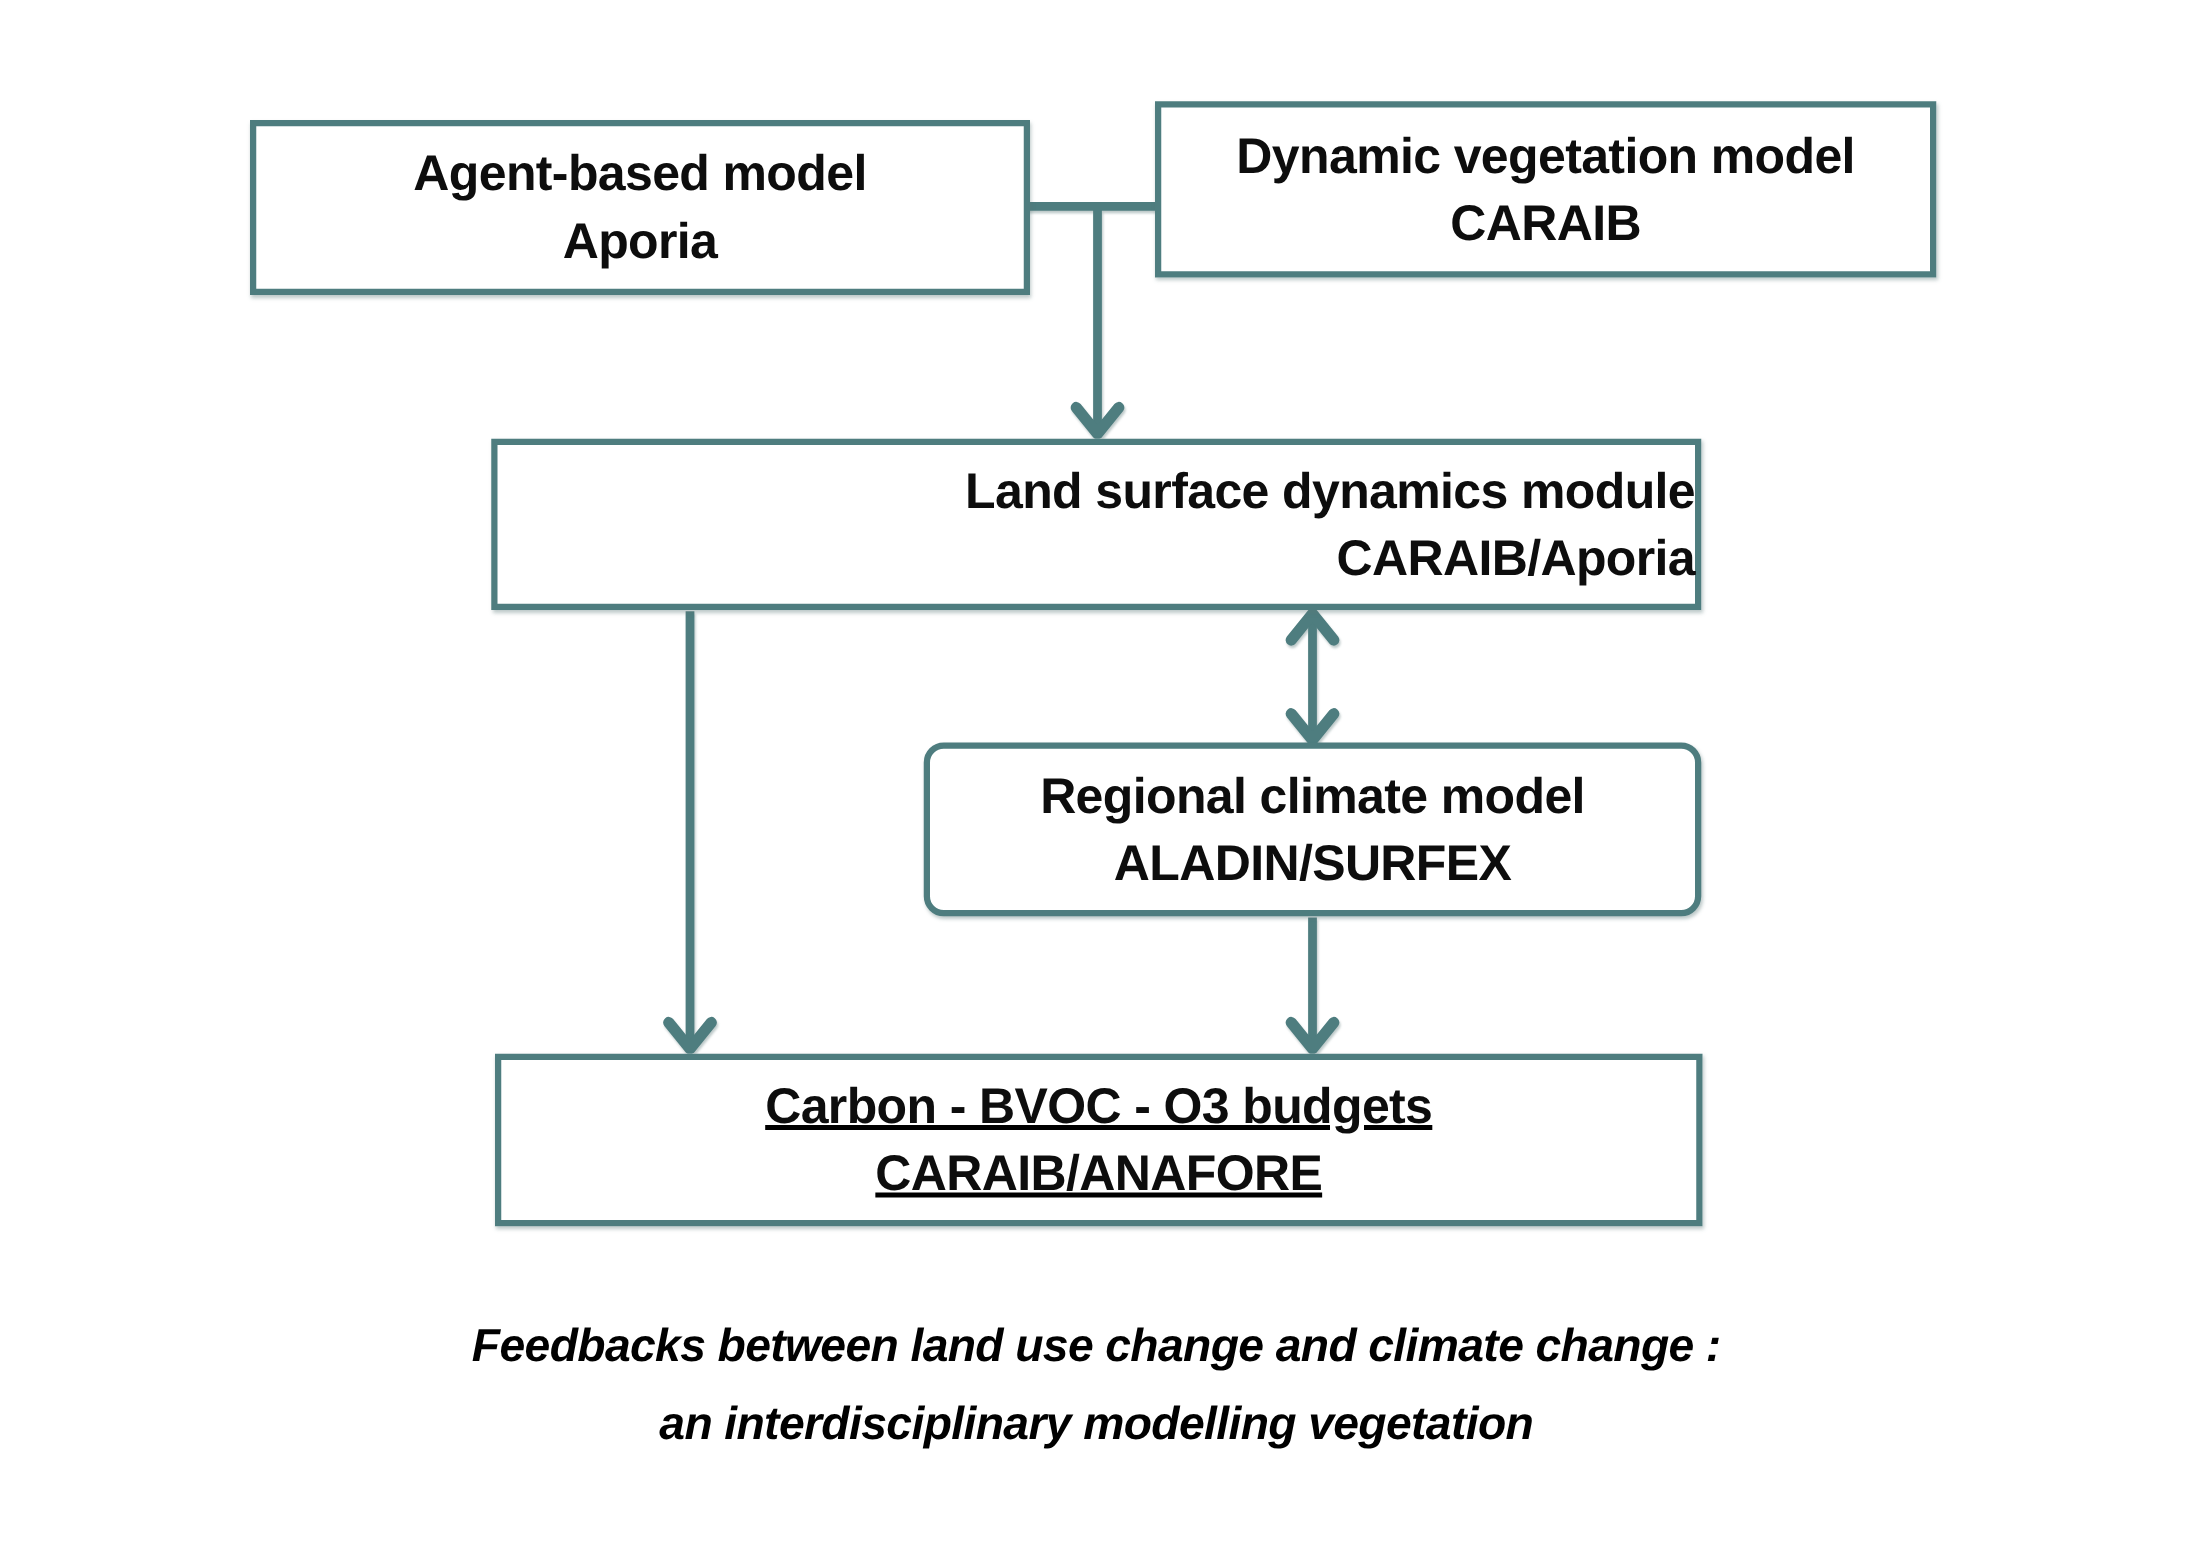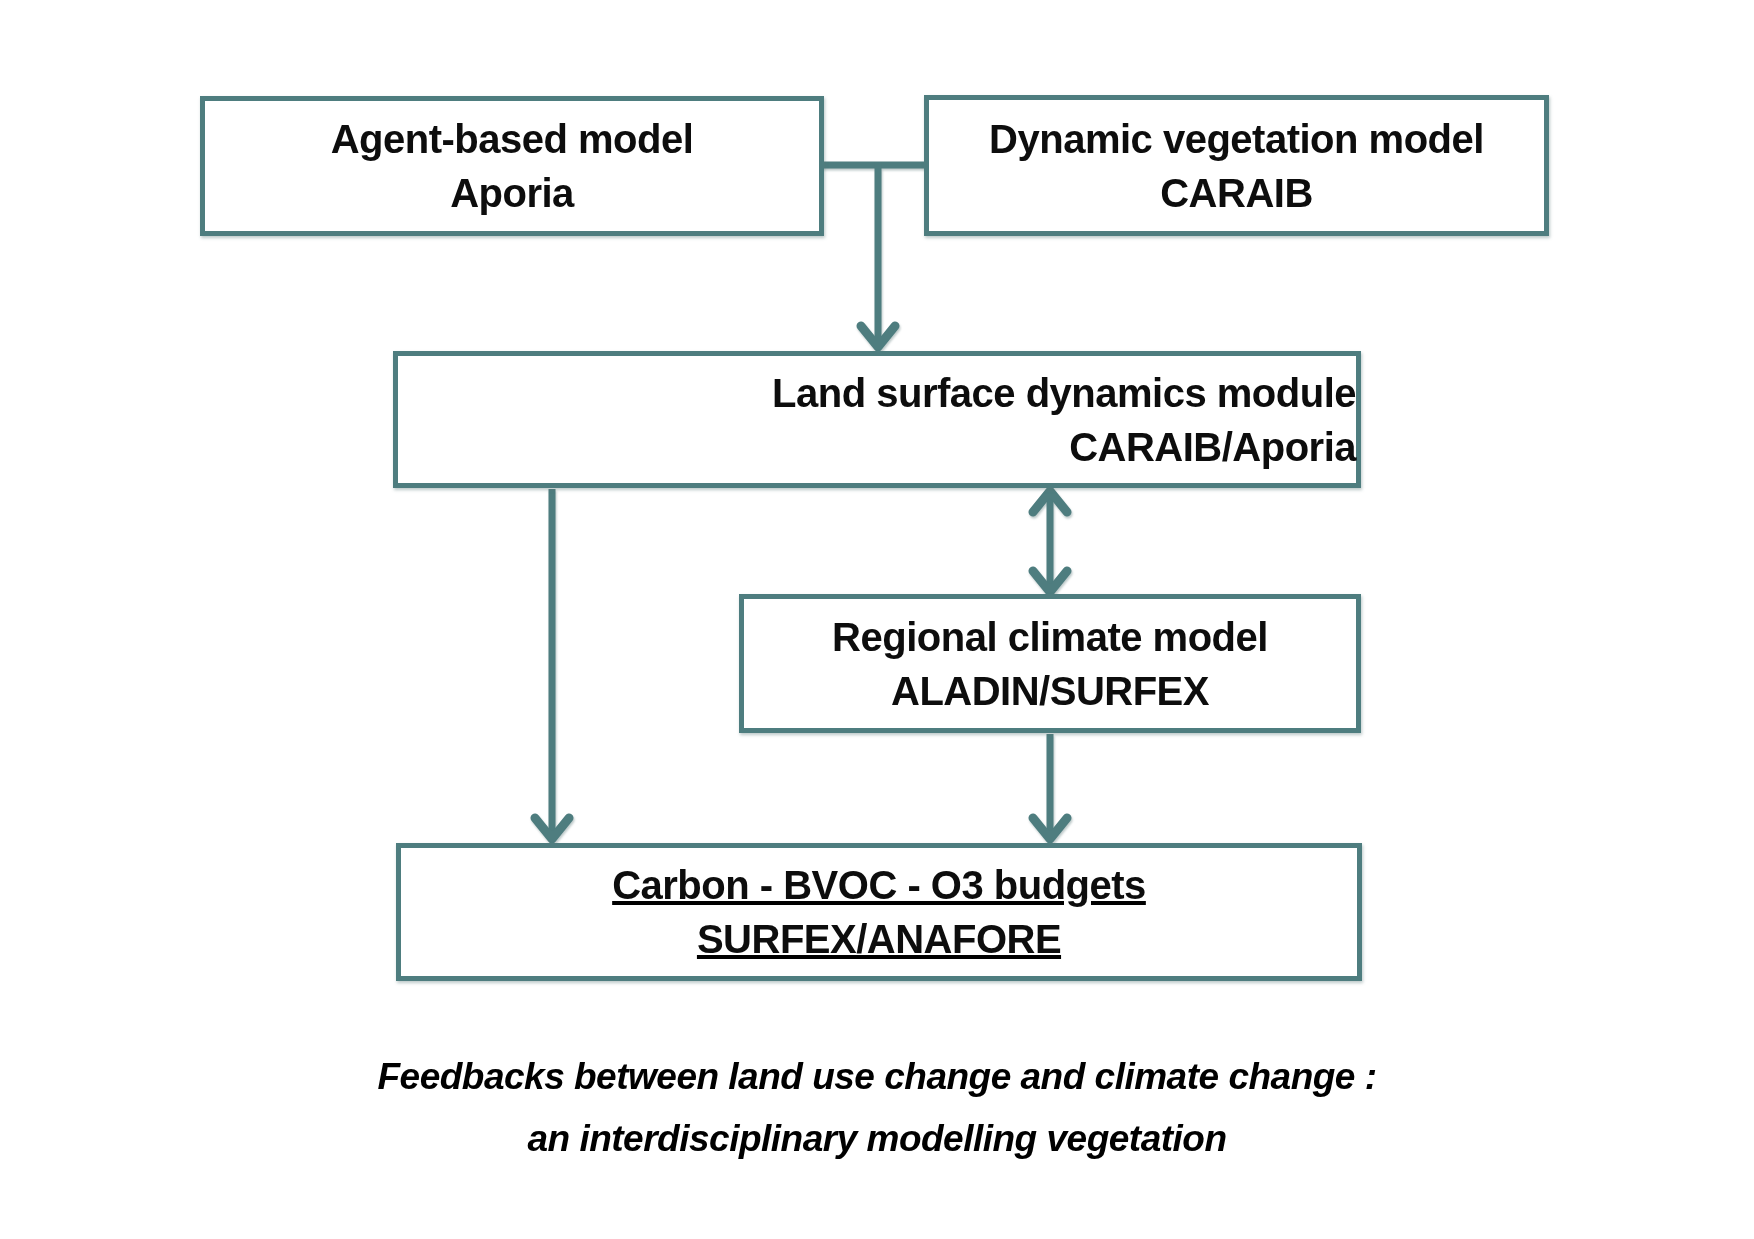--- a/index.html
+++ b/index.html
@@ -30,23 +30,23 @@
   }
   .node .line {
     font-size: 40px;
     font-weight: 700;
     line-height: 54px;
     color: #0d0d0d;
     letter-spacing: -0.5px;
     white-space: nowrap;
   }
   #node-agent        { left: 200px; top: 96px;  width: 624px; height: 140px; }
-  #node-vegetation   { left: 924px; top: 95px;  width: 625px; height: 141px; }
+  #node-vegetation   { left: 924px; top: 81px;  width: 625px; height: 141px; }
   #node-land-surface { left: 393px; top: 351px; width: 968px; height: 137px; align-items: flex-end; }
-  #node-climate      { left: 739px; top: 594px; width: 622px; height: 139px; }
+  #node-climate      { left: 739px; top: 594px; width: 622px; height: 139px; border-radius: 16px; }
   #node-budgets      { left: 396px; top: 843px; width: 966px; height: 138px; text-decoration: underline; }
 
   #connector-layer {
     position: absolute;
     left: 0; top: 0;
     width: 1754px;
     height: 1239px;
     z-index: 1;
     filter: drop-shadow(1px 2px 1px rgba(90, 120, 120, 0.40));
   }
@@ -117,21 +117,21 @@
     <div class="line">CARAIB/Aporia</div>
   </div>
 
   <div class="node" id="node-climate">
     <div class="line">Regional climate model</div>
     <div class="line">ALADIN/SURFEX</div>
   </div>
 
   <div class="node" id="node-budgets">
     <div class="line">Carbon - BVOC - O3 budgets</div>
-    <div class="line">SURFEX/ANAFORE</div>
+    <div class="line">CARAIB/ANAFORE</div>
   </div>
 
   <div class="caption">
     <div class="cap-line">Feedbacks between land use change and climate change :</div>
     <div class="cap-line">an interdisciplinary modelling vegetation</div>
   </div>
 
 </div>
 
 </body></html>

